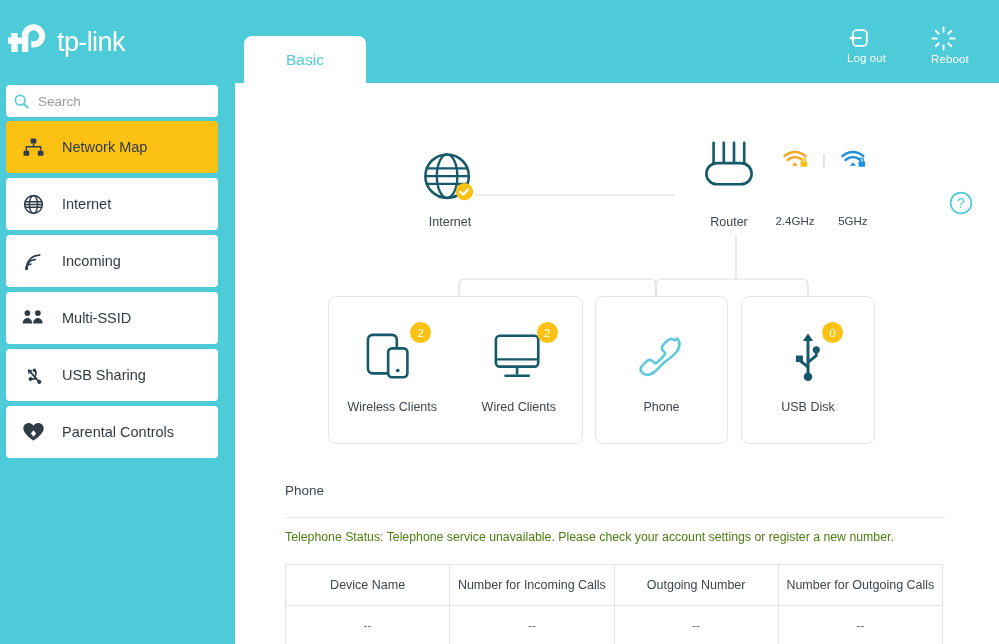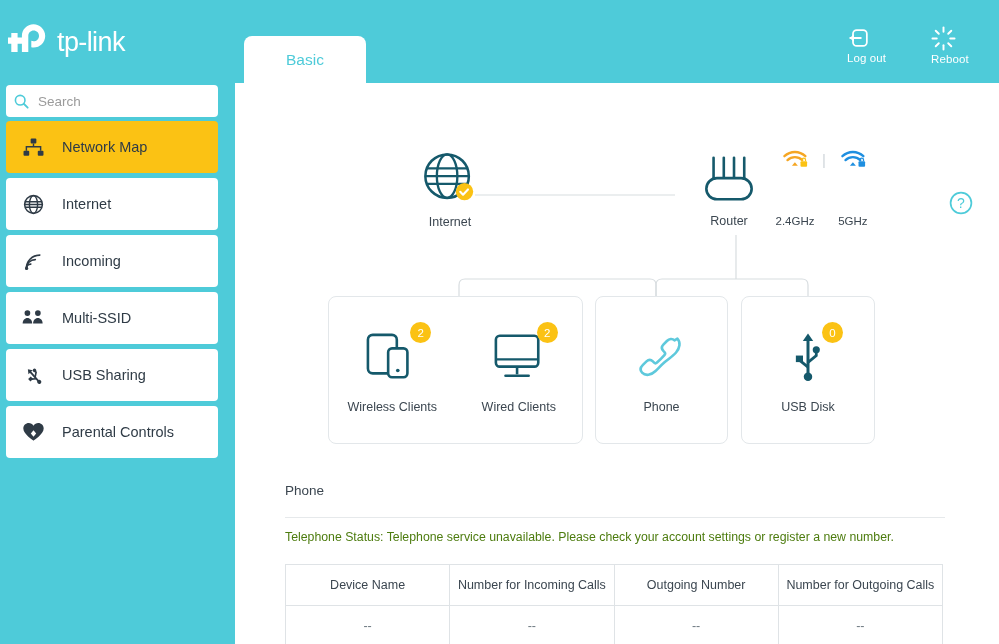--- a/index.html
+++ b/index.html
@@ -198,21 +198,21 @@
     display: flex;
     flex-direction: column;
     align-items: center;
   }
   .node .nlabel {
     font-size: 12.5px;
     color: #3b4650;
     margin-top: 6px;
   }
   .node-internet { left: 186px; top: 68px; }
-  .node-router   { left: 466px; top: 71px; }
+  .node-router   { left: 466px; top: 56px; gap: 16px; }
 
   .wifi-group {
     position: absolute;
     left: 536px; top: 66px;
     display: flex;
     align-items: flex-start;
     gap: 0px;
   }
   .wifi-item {
     display: flex;

